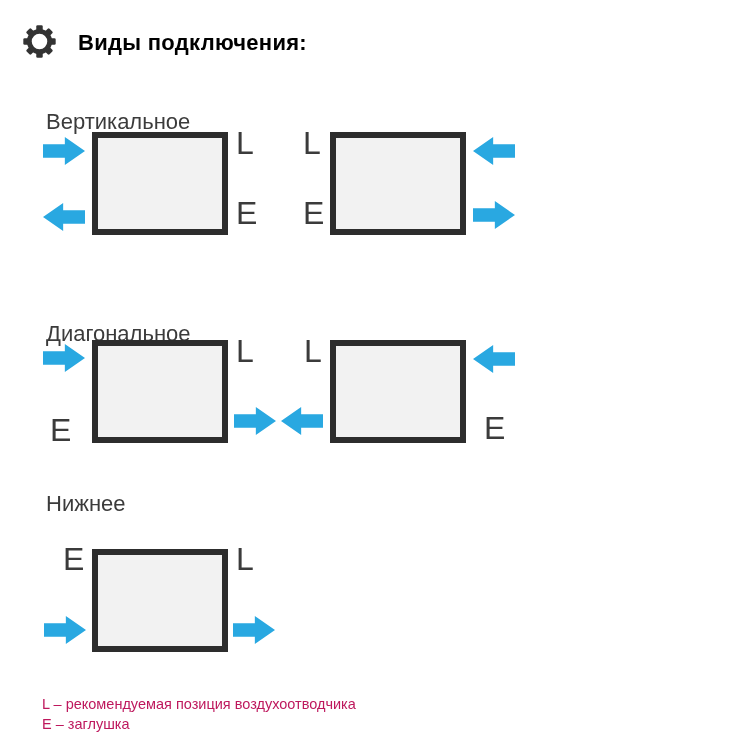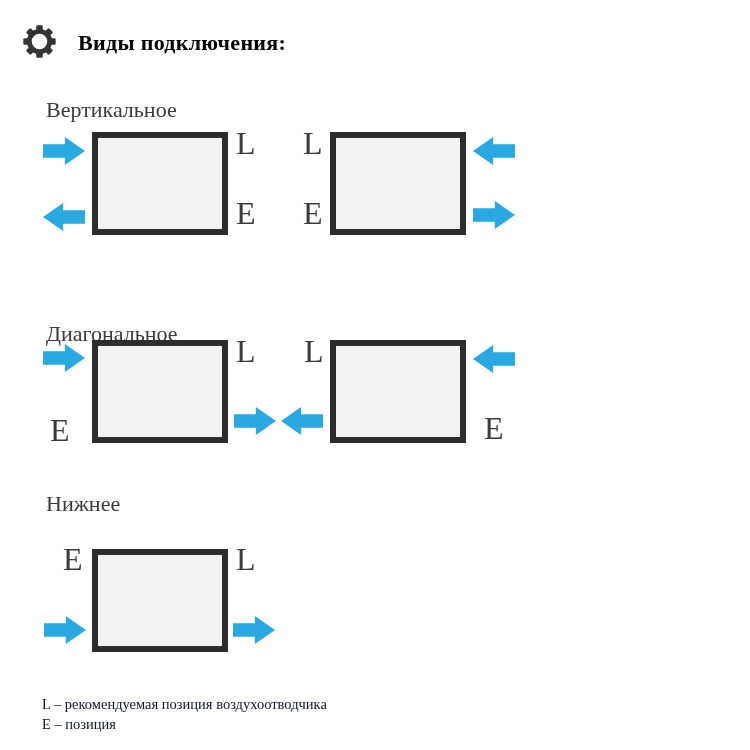--- a/index.html
+++ b/index.html
@@ -1,18 +1,18 @@
 <!DOCTYPE html>
 <html><head>
 <meta charset="utf-8">
 <style>
   html,body{margin:0;padding:0;background:#ffffff;}
   .canvas{
     position:relative;width:750px;height:750px;background:#ffffff;overflow:hidden;
-    font-family:Liberation Serif, serif;
+    font-family:Liberation Sans, sans-serif;
   }
   .gear{position:absolute;left:21px;top:23px;}
   .page-title{
     position:absolute;left:78px;top:31px;
     font-size:22px;font-weight:700;color:#000000;letter-spacing:0.3px;line-height:1.1;
   }
   .section-title{
     position:absolute;left:46px;
     font-size:22px;font-weight:400;color:#3b3b3b;line-height:1.1;
   }
@@ -21,21 +21,21 @@
     border:6px solid #2d2d2d;background:#f2f2f2;
   }
   .letter{
     position:absolute;font-size:32px;line-height:1;color:#3b3b3b;font-weight:400;
   }
   .arrow{position:absolute;width:42px;height:28px;background:#29a8e1;}
   .arrow.right{clip-path:polygon(0 26%,52% 26%,52% 0,100% 50%,52% 100%,52% 74%,0 74%);}
   .arrow.left{clip-path:polygon(100% 26%,48% 26%,48% 0,0 50%,48% 100%,48% 74%,100% 74%);}
   .legend{
     position:absolute;left:42px;top:694px;
-    font-size:14.5px;line-height:20px;color:#0f172a;
+    font-size:14.5px;line-height:20px;color:#be185d;
   }
 </style>
 </head>
 <body>
 
 <div class="canvas">
 
   <svg class="gear" width="37" height="37" viewBox="0 0 40 40" aria-hidden="true">
     <g fill="#333333">
       <rect x="16.5" y="2.5" width="7" height="9" rx="1.4"></rect>
@@ -45,21 +45,21 @@
       <rect x="16.5" y="2.5" width="7" height="9" rx="1.4" transform="rotate(180 20 20)"></rect>
       <rect x="16.5" y="2.5" width="7" height="9" rx="1.4" transform="rotate(225 20 20)"></rect>
       <rect x="16.5" y="2.5" width="7" height="9" rx="1.4" transform="rotate(270 20 20)"></rect>
       <rect x="16.5" y="2.5" width="7" height="9" rx="1.4" transform="rotate(315 20 20)"></rect>
     </g>
     <circle cx="20" cy="20" r="11" fill="#ffffff" stroke="#333333" stroke-width="5.2"></circle>
   </svg>
   <div class="page-title">Виды подключения:</div>
 
   <section>
-    <div class="section-title" style="top:98px">Вертикальное</div>
+    <div class="section-title" style="top:110px">Вертикальное</div>
 
     <div>
       <div class="arrow right" style="left:43px;top:137px"></div>
       <div class="radiator" style="left:92px;top:132px"></div>
       <div class="letter" style="left:236px;top:127px">L</div>
       <div class="letter" style="left:236px;top:197px">E</div>
       <div class="arrow left" style="left:43px;top:203px"></div>
     </div>
 
     <div>
@@ -98,16 +98,16 @@
       <div class="letter" style="left:63px;top:543px">E</div>
       <div class="radiator" style="left:92px;top:549px"></div>
       <div class="letter" style="left:236px;top:543px">L</div>
       <div class="arrow right" style="left:44px;top:616px"></div>
       <div class="arrow right" style="left:233px;top:616px"></div>
     </div>
   </section>
 
   <div class="legend">
     <div>L – рекомендуемая позиция воздухоотводчика</div>
-    <div>E – позиция</div>
+    <div>E – заглушка</div>
   </div>
 
 </div>
 
 </body></html>

